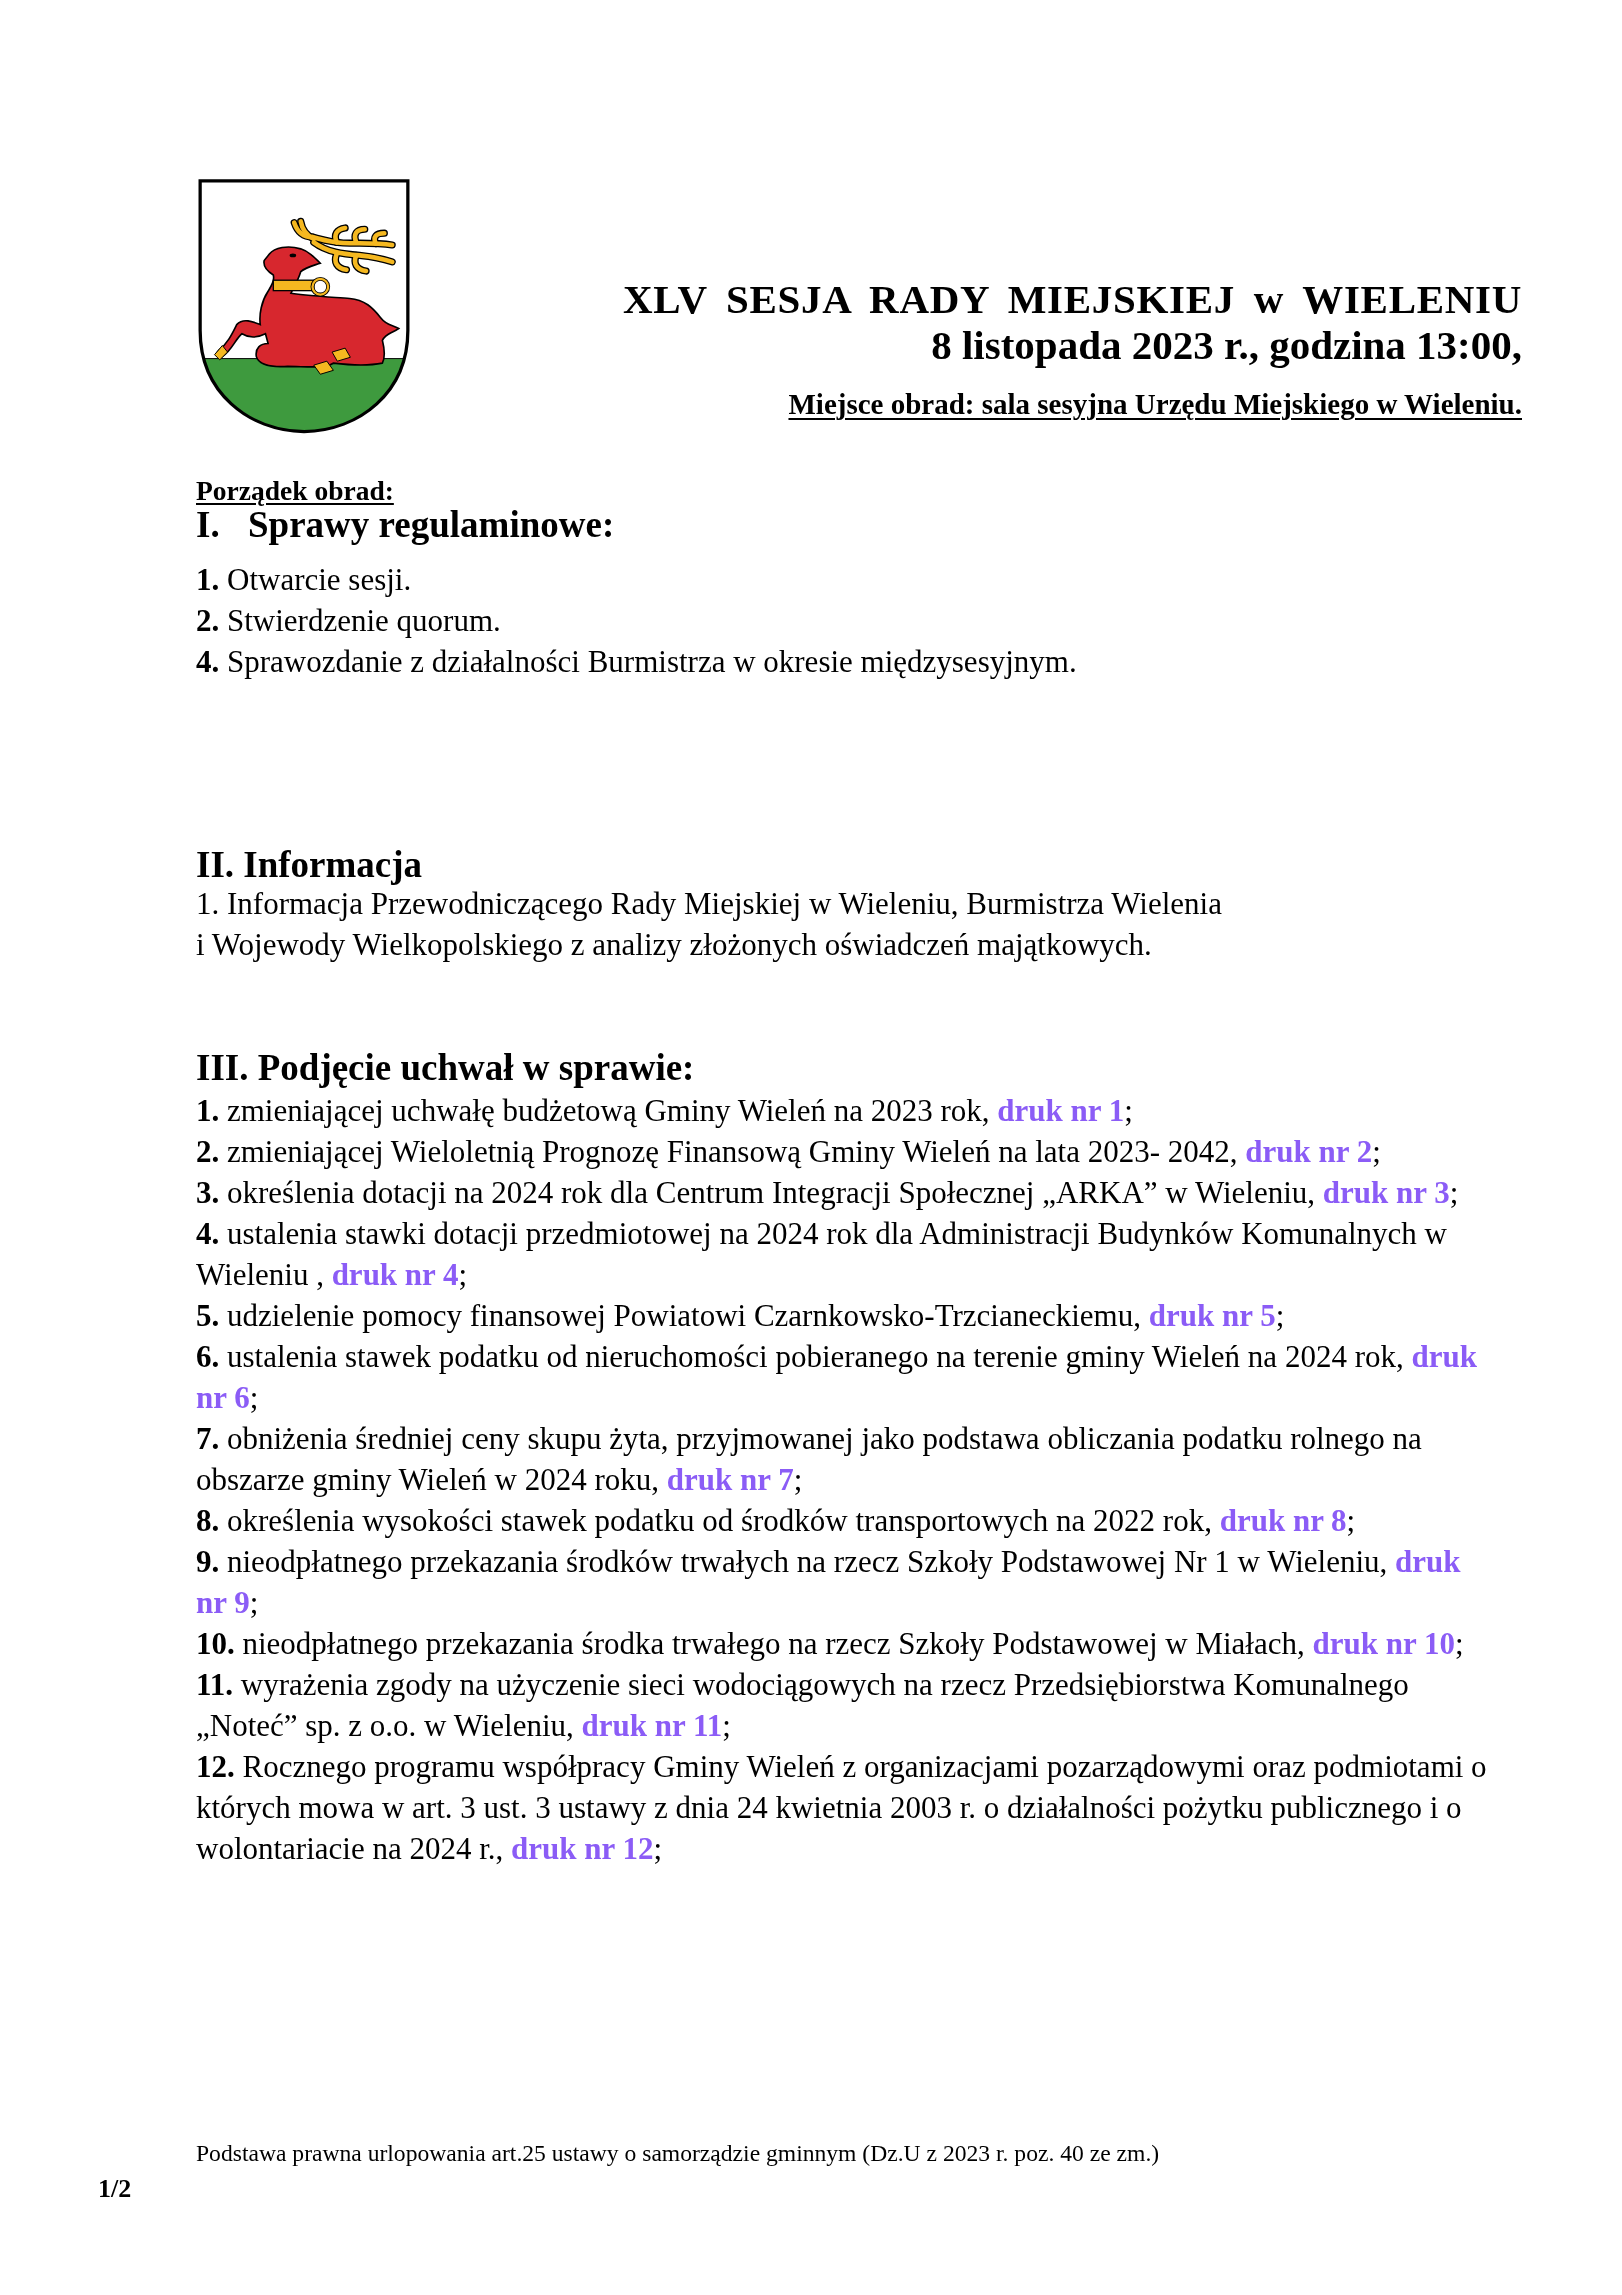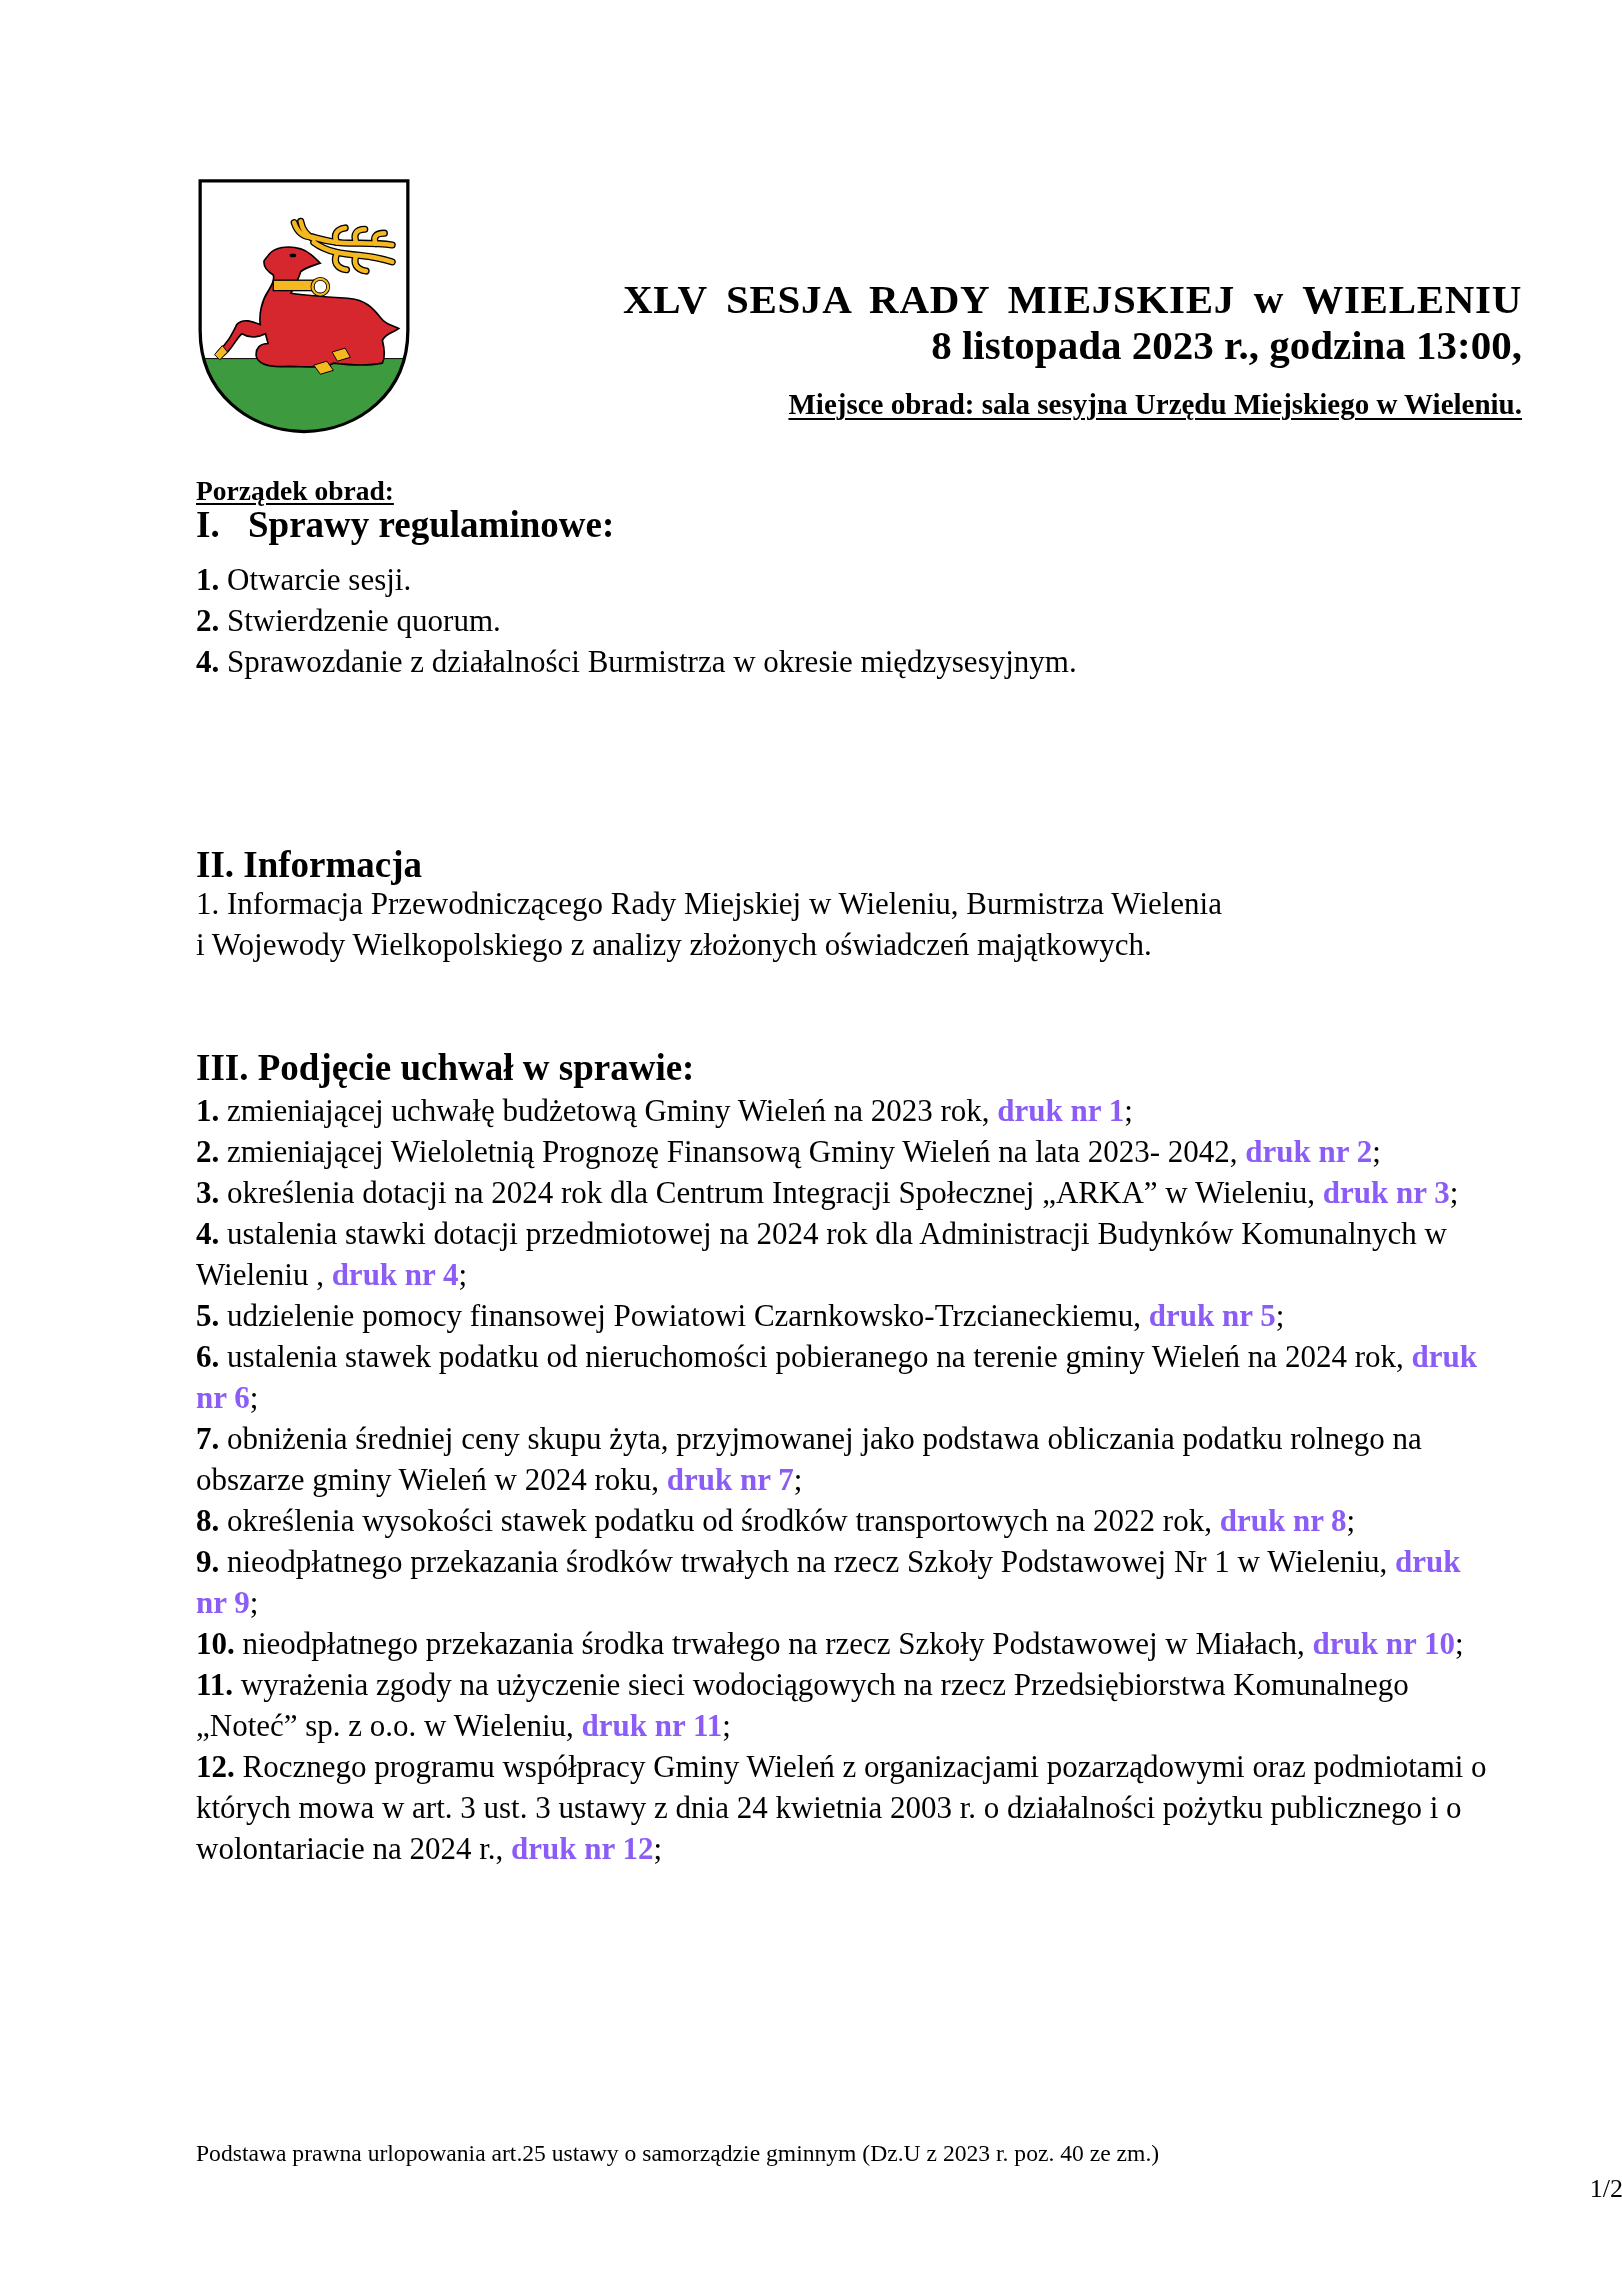--- a/index.html
+++ b/index.html
@@ -20,21 +20,21 @@
   .list li { margin: 0; }
   .num { font-weight: bold; }
   .indent { padding-left: 34px; display: block; }
   .sec1-list { top: 559px; }
   .sec2-head { top: 844px; }
   .sec2-body { top: 883px; }
   .sec3-head { top: 1047px; }
   .sec3-list { top: 1090px; }
   .druk { color: #8b5cf6; font-weight: bold; }
   .footer { left: 196px; top: 2140px; font-size: 23.6px; white-space: nowrap; }
-  .pageno { left: 0; width: 1623px; text-align: right; top: 2174px; font-size: 26px; padding-left: 98px; box-sizing: border-box; }
+  .pageno { left: 0; width: 1623px; text-align: left; top: 2174px; font-size: 26px; padding-left: 98px; box-sizing: border-box; font-weight: bold; }
 </style>
 </head>
 <body>
 
 <div class="abs crest">
   <svg viewBox="0 0 330 395" width="216" height="258">
     <defs>
       <clipPath id="shieldClip">
         <path d="M6 6 H324 V235 C324 330 250 388 165 390 C80 388 6 330 6 235 Z"></path>
       </clipPath>

